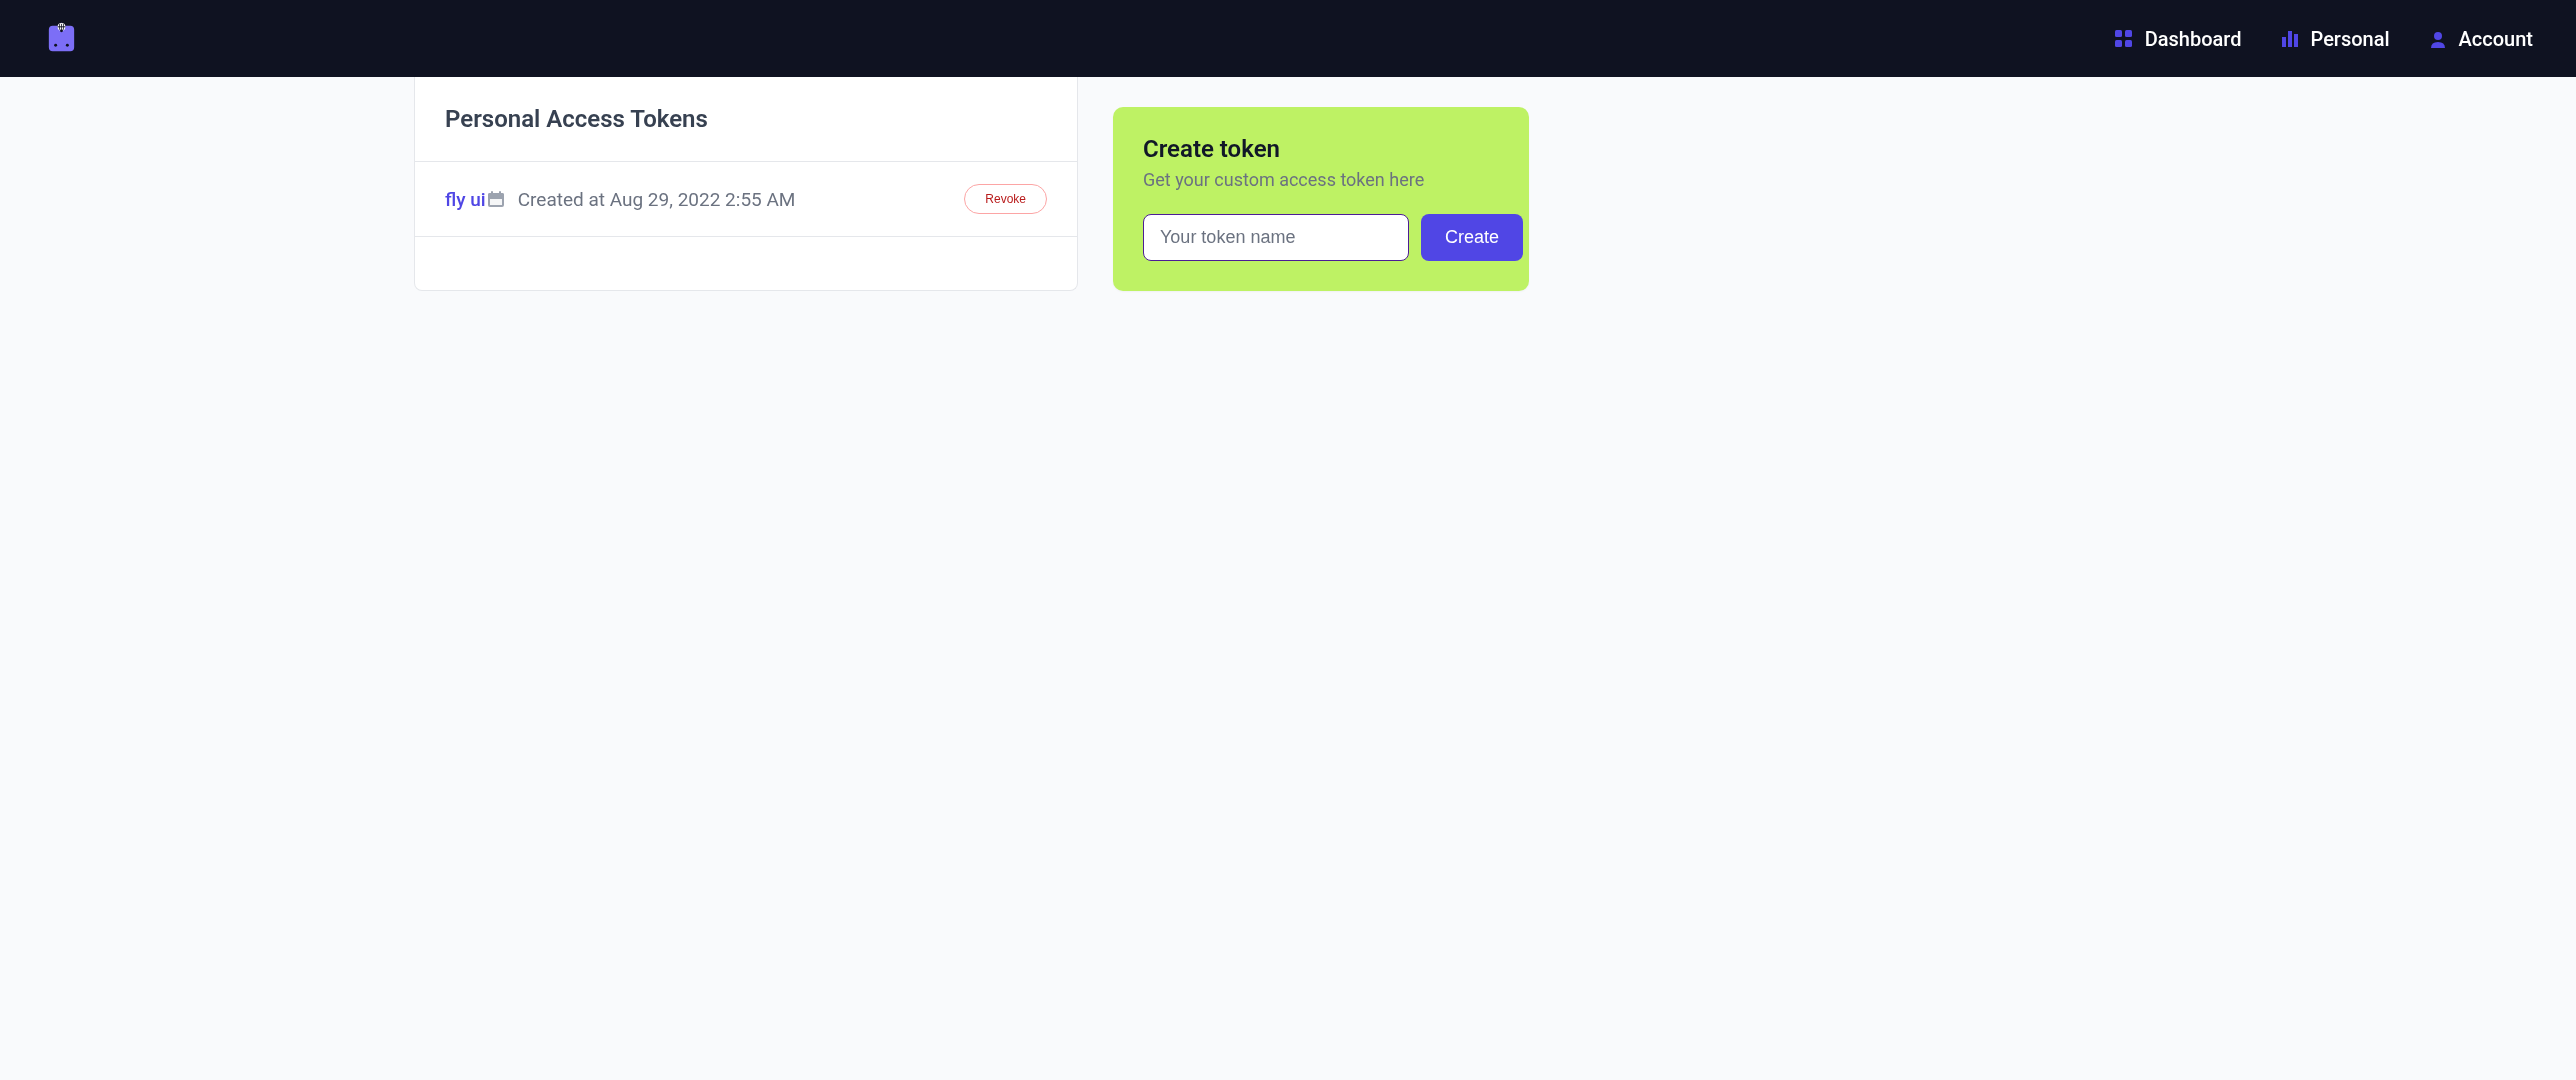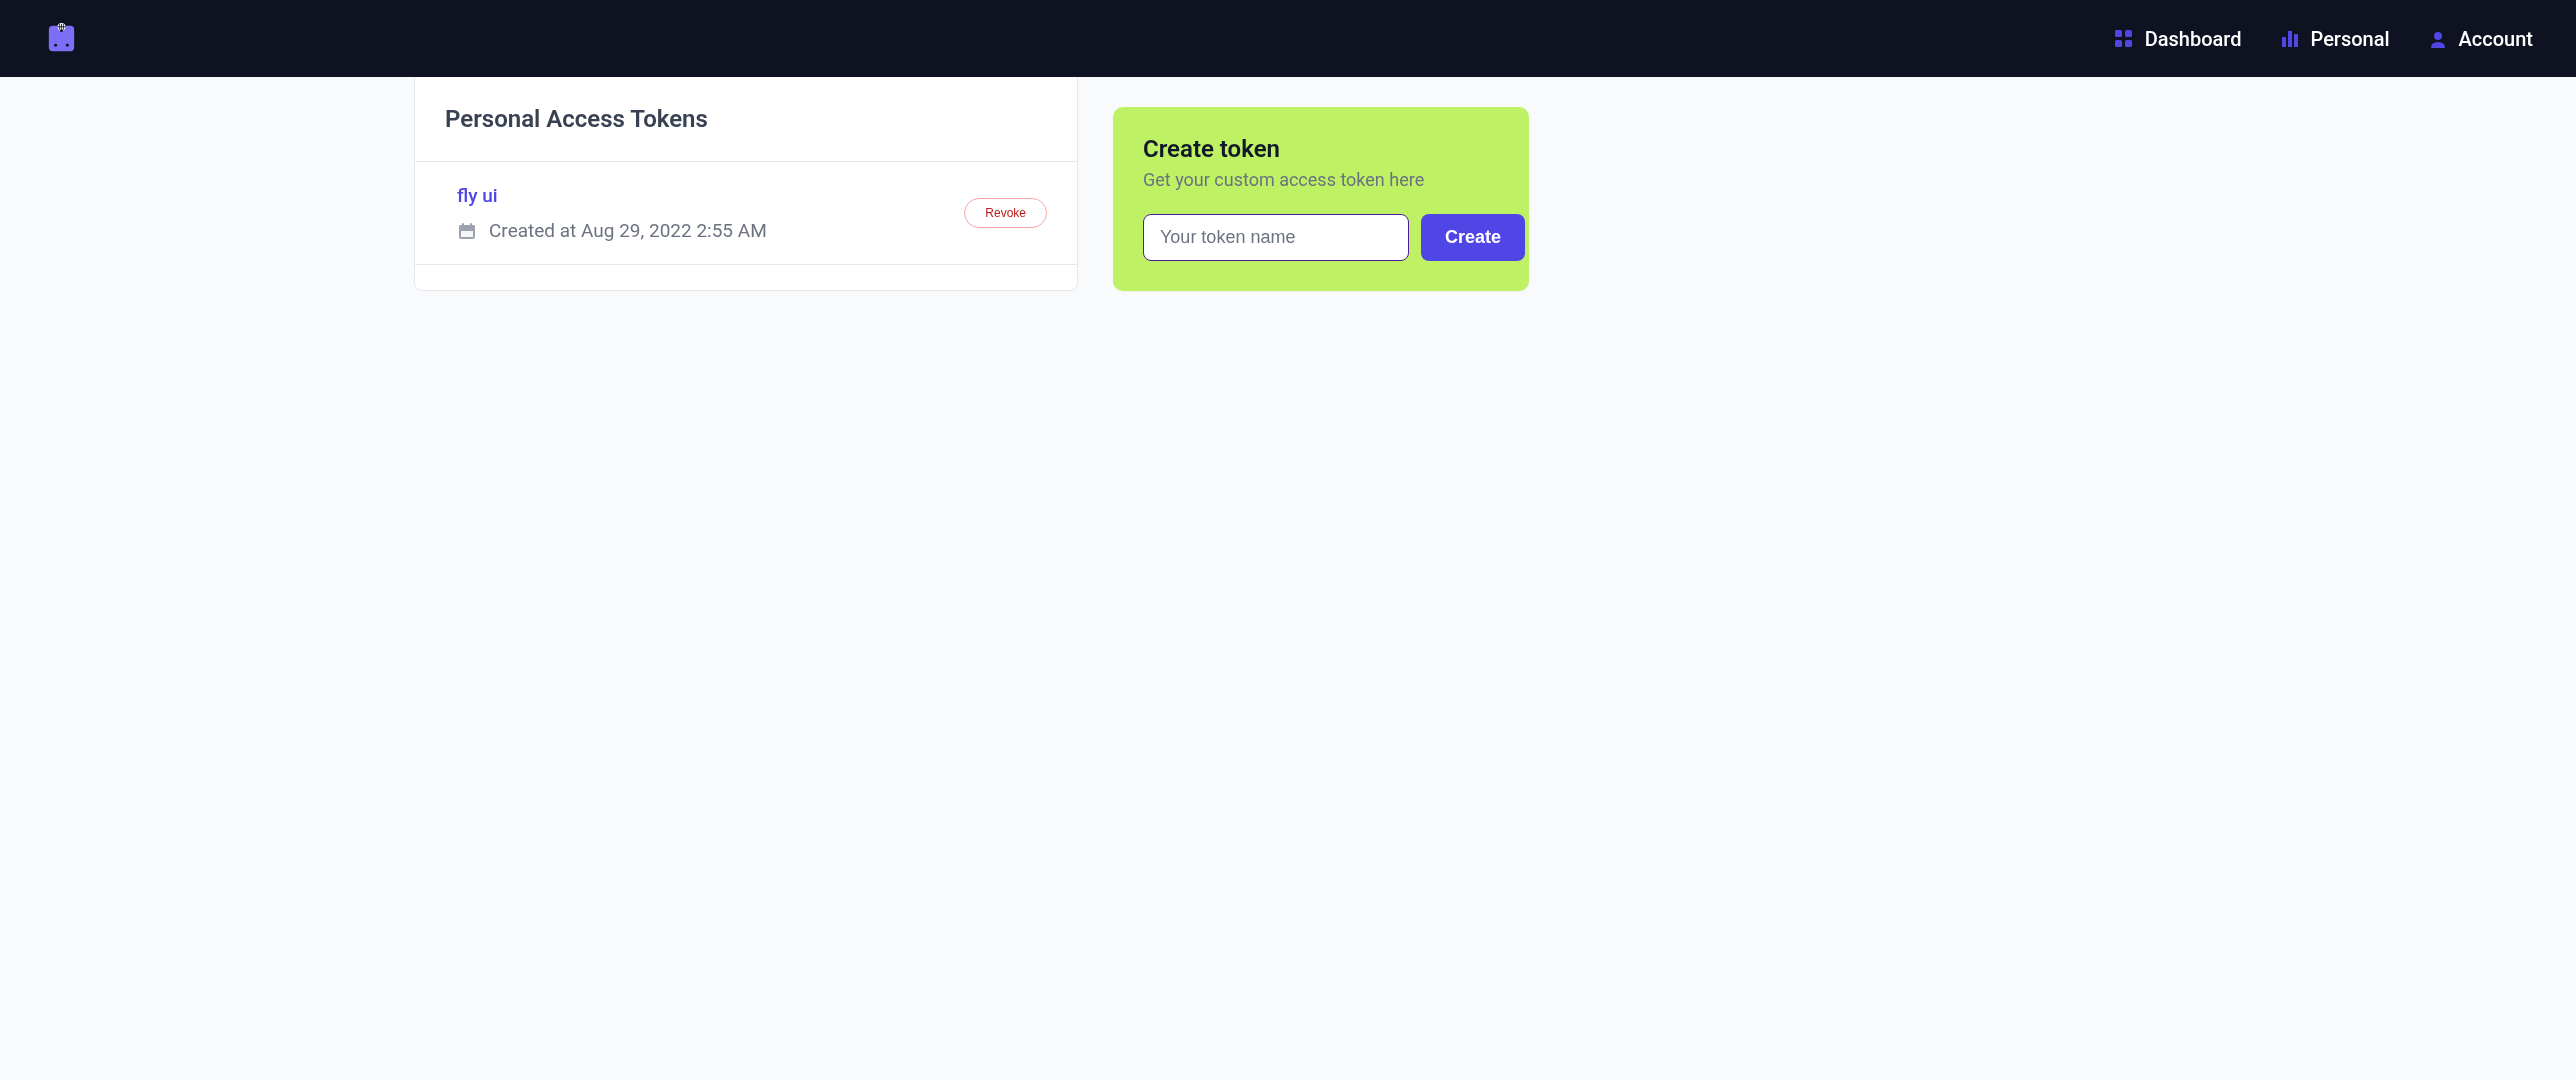--- a/index.html
+++ b/index.html
@@ -81,23 +81,21 @@
     .token-row {
       padding: 22px 30px;
       border-bottom: 1px solid #e5e7eb;
       display: flex;
       align-items: center;
       justify-content: space-between;
     }
     
     .token-info {
       display: flex;
-      flex-direction: column;
-      gap: 12px;
-      margin-left: 12px;
+      flex-direction: row;
     }
     
     .token-name {
       color: #4f46e5;
       font-size: 19px;
       font-weight: 500;
       cursor: pointer;
     }
     
     .token-meta {
@@ -168,21 +166,21 @@
       color: #6b7280;
     }
     
     .create-btn {
       padding: 12px 24px;
       background: #5046e5;
       color: #ffffff;
       border: none;
       border-radius: 8px;
       font-size: 18px;
-      font-weight: 700;
+      font-weight: 400;
       cursor: pointer;
     }
   </style>
 </head>
 <body>
 
 <nav class="navbar">
   <div class="logo">
     <svg width="37" height="37" viewBox="0 0 38 38">
       <path d="M 6 10 Q 6 6 10 6 L 14 6 Q 19 6 19 2 Q 19 6 24 6 L 28 6 Q 32 6 32 10 L 32 28 Q 32 32 28 32 L 10 32 Q 6 32 6 28 Z" fill="#7c6ef6"></path>

